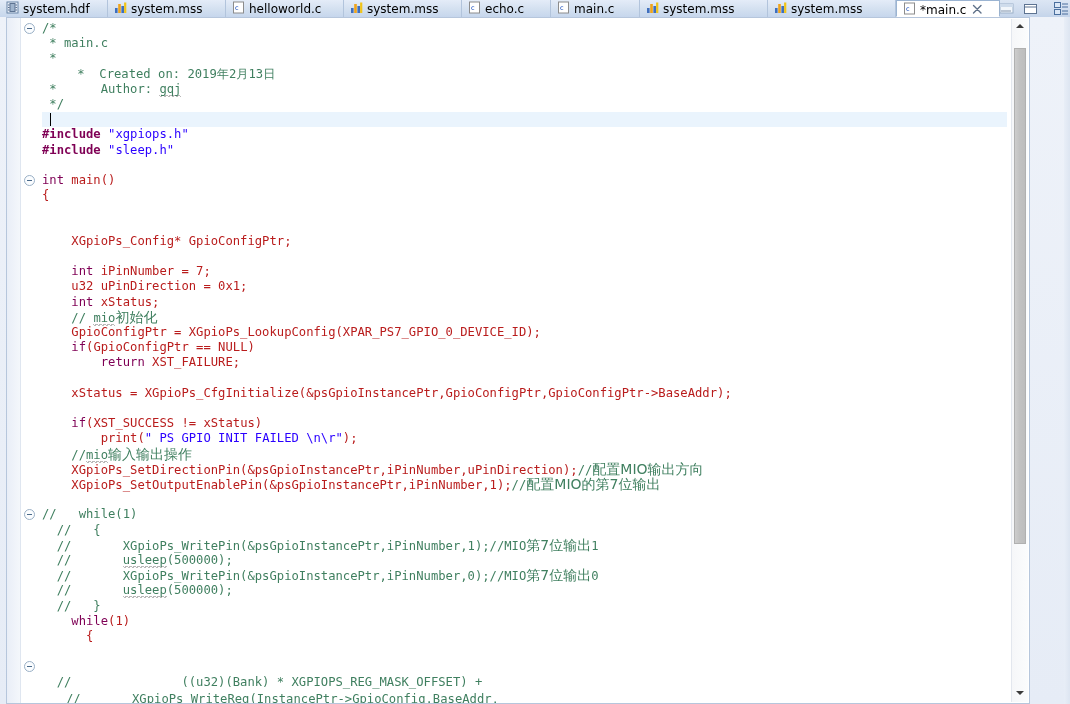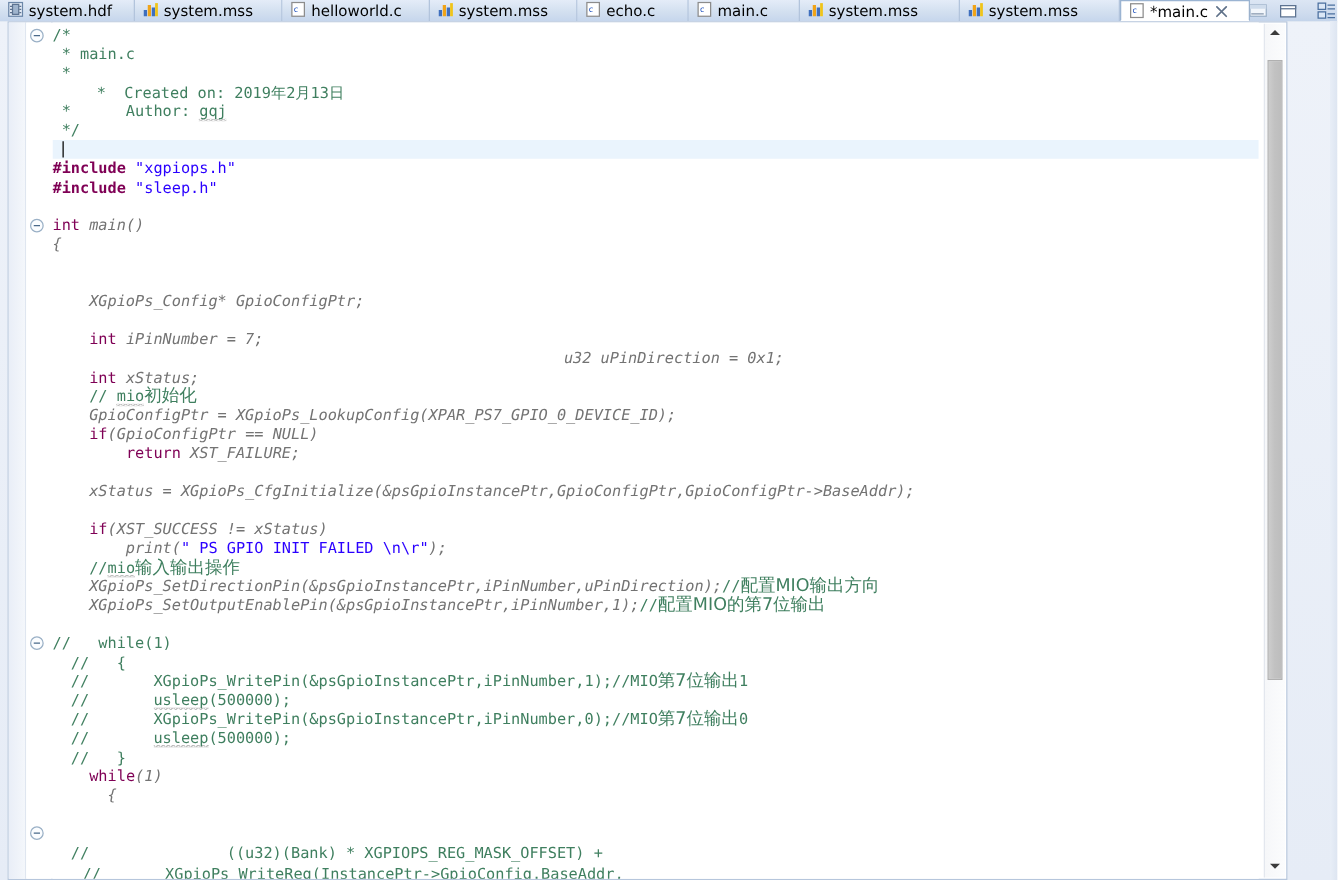--- a/index.html
+++ b/index.html
@@ -59,21 +59,21 @@
   .line{position:relative;height:15.2px;line-height:15.2px;
         font-family:"DejaVu Sans Mono","Liberation Mono",monospace;
         font-size:12.2px;white-space:pre;color:#000000;}
   .line.hl{background:#eaf2fb;}
 
   
   .cm{color:#3f7f5f;}               
   .kw{color:#7f0055;font-weight:normal;}
   .pp{color:#7f0055;font-weight:bold;}
   .str{color:#2a00ff;}               
-  .fn{color:#737373;font-style:italic;}
+  .fn{color:#b91c1c;}
   .sq{ text-decoration:none;
        background-image:repeating-linear-gradient(135deg,#b9b9b9 0 1px,transparent 1px 2px);
        background-repeat:repeat-x;background-size:4px 2px;background-position:0 100%;
        padding-bottom:1px;}
   .cjk{font-family:"DejaVu Sans","Liberation Sans",sans-serif;font-size:14px;}
 
   
   .caret{position:absolute;width:1px;height:13px;background:#000;}
 
   
@@ -198,21 +198,21 @@
           <div class="line hl" style="position: absolute; left: 0px; right: 0px; top: 94.2px; background: rgb(234, 244, 253);"><span class="caret" style="left: 8px; top: 1px;"></span></div>
           <div class="line" style="position: absolute; left: 0px; right: 0px; top: 109.4px;"><span class="pp">#include </span><span class="str">"xgpiops.h"</span></div>
           <div class="line" style="position: absolute; left: 0px; right: 0px; top: 124.6px;"><span class="pp">#include </span><span class="str">"sleep.h"</span></div>
           <div class="line" style="position: absolute; left: 0px; right: 0px; top: 139.8px;"></div>
           <div class="line" style="position: absolute; left: 0px; right: 0px; top: 155px;"><span class="kw">int</span><span class="fn"> main()</span></div>
           <div class="line" style="position: absolute; left: 0px; right: 0px; top: 170.2px;"><span class="fn">{</span></div>
           <div class="line" style="position: absolute; left: 0px; right: 0px; top: 185.4px;"></div>
           <div class="line" style="position: absolute; left: 0px; right: 0px; top: 215.8px;"><span class="fn">    XGpioPs_Config* GpioConfigPtr;</span></div>
           <div class="line" style="position: absolute; left: 0px; right: 0px; top: 231px;"></div>
           <div class="line" style="position: absolute; left: 0px; right: 0px; top: 246.2px;"><span class="fn">    </span><span class="kw">int</span><span class="fn"> iPinNumber = 7;</span></div>
-          <div class="line" style="position: absolute; left: 0px; right: 0px; top: 261.4px; text-align: center;"><span class="fn">    u32 uPinDirection = 0x1;</span></div>
+          <div class="line" style="position: absolute; left: 0px; right: 0px; top: 261.4px;"><span class="fn">    u32 uPinDirection = 0x1;</span></div>
           <div class="line" style="position: absolute; left: 0px; right: 0px; top: 276.6px;"><span class="fn">    </span><span class="kw">int</span><span class="fn"> xStatus;</span></div>
           <div class="line" style="position: absolute; left: 0px; right: 0px; top: 291.8px;"><span class="fn">    </span><span class="cm">// </span><span class="cm sq">mio</span><span class="cm cjk">初始化</span></div>
           <div class="line" style="position: absolute; left: 0px; right: 0px; top: 307px;"><span class="fn">    GpioConfigPtr = XGpioPs_LookupConfig(XPAR_PS7_GPIO_0_DEVICE_ID);</span></div>
           <div class="line" style="position: absolute; left: 0px; right: 0px; top: 322.2px;"><span class="fn">    </span><span class="kw">if</span><span class="fn">(GpioConfigPtr == NULL)</span></div>
           <div class="line" style="position: absolute; left: 0px; right: 0px; top: 337.4px;"><span class="fn">        </span><span class="kw">return</span><span class="fn"> XST_FAILURE;</span></div>
           <div class="line" style="position: absolute; left: 0px; right: 0px; top: 352.6px;"></div>
           <div class="line" style="position: absolute; left: 0px; right: 0px; top: 367.8px;"><span class="fn">    xStatus = XGpioPs_CfgInitialize(&amp;psGpioInstancePtr,GpioConfigPtr,GpioConfigPtr-&gt;BaseAddr);</span></div>
           <div class="line" style="position: absolute; left: 0px; right: 0px; top: 383px;"></div>
           <div class="line" style="position: absolute; left: 0px; right: 0px; top: 398.2px;"><span class="fn">    </span><span class="kw">if</span><span class="fn">(XST_SUCCESS != xStatus)</span></div>
           <div class="line" style="position: absolute; left: 0px; right: 0px; top: 413.4px;"><span class="fn">        print(</span><span class="str">" PS GPIO INIT FAILED \n\r"</span><span class="fn">);</span></div>

